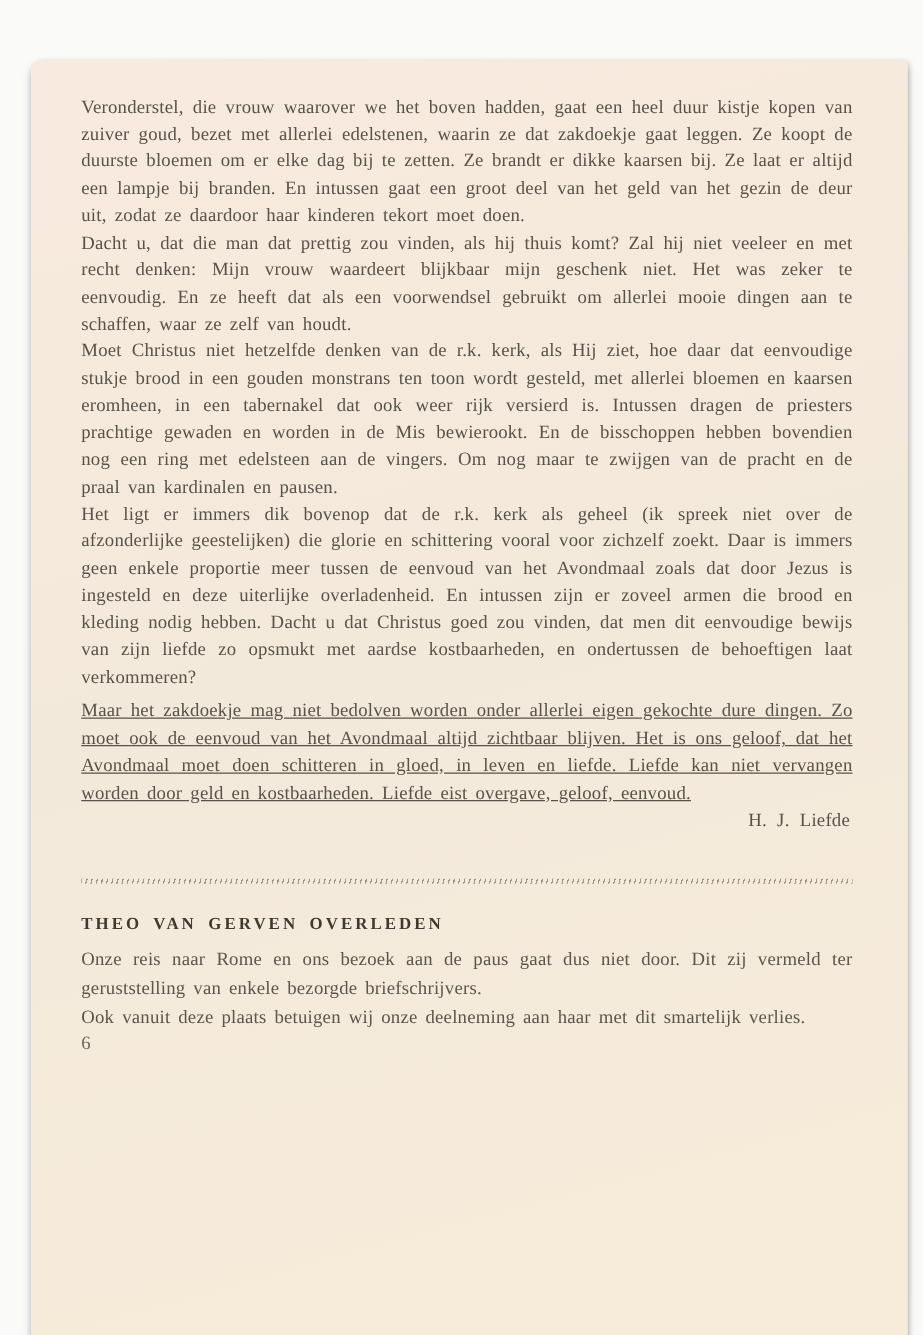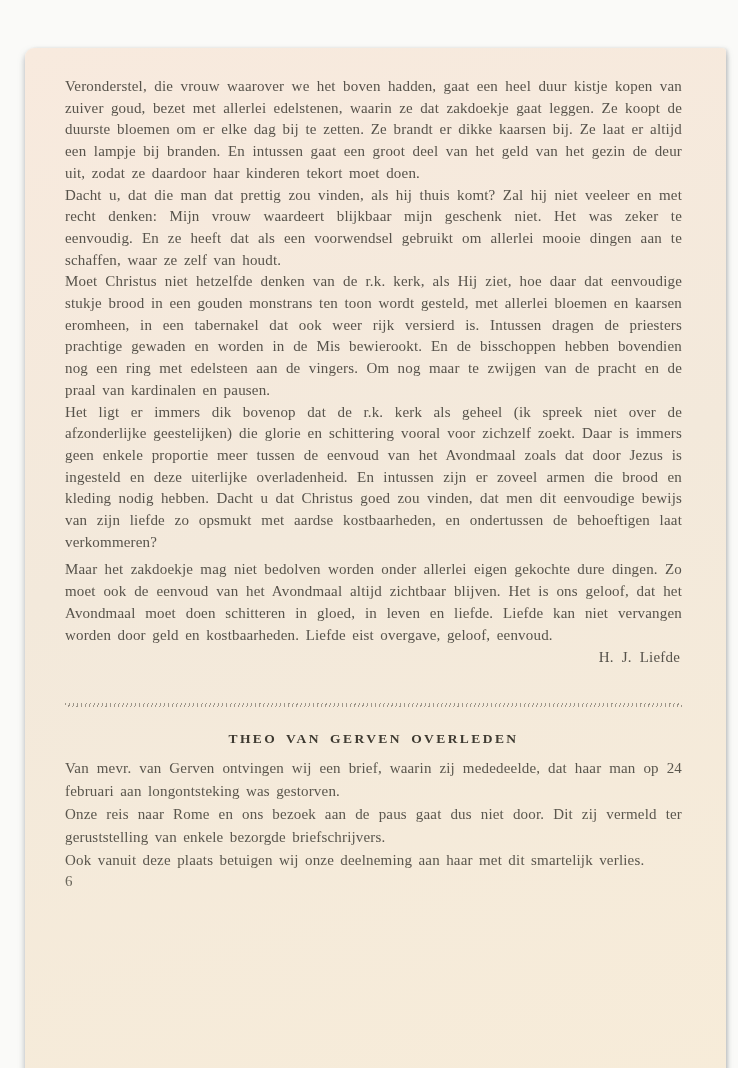--- a/index.html
+++ b/index.html
@@ -34,20 +34,21 @@
     margin: 0;
     font-size: 15px;
     line-height: 21.7px;
     text-align: justify;
     word-spacing: 0.17em;
     letter-spacing: 0.012em;
     color: #57534b;
   }
   .article p.gap-before {
     margin-top: 6px;
+    text-decoration: underline;
   }
   .article p.signature {
     text-align: right;
     word-spacing: 0.28em;
     padding-right: 2px;
     margin-top: 1px;
   }
   .divider {
     height: 4px;
     margin: 34px 0 0 0;
@@ -56,21 +57,21 @@
   }
   .notice {
     margin-top: 24px;
   }
   .notice-title {
     margin: 0 0 10px 0;
     font-size: 13.5px;
     font-weight: bold;
     letter-spacing: 0.18em;
     word-spacing: 0.25em;
-    text-align: center;
+    text-align: left;
     color: #3e3a31;
   }
   .notice p {
     margin: 0;
     font-size: 15px;
     line-height: 23px;
     text-align: justify;
     word-spacing: 0.16em;
     letter-spacing: 0.012em;
     color: #5a564d;
@@ -94,21 +95,20 @@
       <p>Moet Christus niet hetzelfde denken van de r.k. kerk, als Hij ziet, hoe daar dat eenvoudige stukje brood in een gouden monstrans ten toon wordt gesteld, met allerlei bloemen en kaarsen eromheen, in een tabernakel dat ook weer rijk versierd is. Intussen dragen de priesters prachtige gewaden en worden in de Mis bewierookt. En de bisschoppen hebben bovendien nog een ring met edelsteen aan de vingers. Om nog maar te zwijgen van de pracht en de praal van kardinalen en pausen.</p>
       <p>Het ligt er immers dik bovenop dat de r.k. kerk als geheel (ik spreek niet over de afzonderlijke geestelijken) die glorie en schittering vooral voor zichzelf zoekt. Daar is immers geen enkele proportie meer tussen de eenvoud van het Avondmaal zoals dat door Jezus is ingesteld en deze uiterlijke overladenheid. En intussen zijn er zoveel armen die brood en kleding nodig hebben. Dacht u dat Christus goed zou vinden, dat men dit eenvoudige bewijs van zijn liefde zo opsmukt met aardse kostbaarheden, en ondertussen de behoeftigen laat verkommeren?</p>
       <p class="gap-before">Maar het zakdoekje mag niet bedolven worden onder allerlei eigen gekochte dure dingen. Zo moet ook de eenvoud van het Avondmaal altijd zichtbaar blijven. Het is ons geloof, dat het Avondmaal moet doen schitteren in gloed, in leven en liefde. Liefde kan niet vervangen worden door geld en kostbaarheden. Liefde eist overgave, geloof, eenvoud.</p>
       <p class="signature">H. J. Liefde</p>
     </main>
 
     <div class="divider"></div>
 
     <section class="notice">
       <h2 class="notice-title">THEO VAN GERVEN OVERLEDEN</h2>
-      <p>Van mevr. van Gerven ontvingen wij een brief, waarin zij mededeelde, dat haar man op 24 februari aan longontsteking was gestorven.</p>
       <p>Onze reis naar Rome en ons bezoek aan de paus gaat dus niet door. Dit zij vermeld ter geruststelling van enkele bezorgde briefschrijvers.</p>
       <p>Ook vanuit deze plaats betuigen wij onze deelneming aan haar met dit smartelijk verlies.</p>
     </section>
 
     <div class="page-number">6</div>
 
   </div>
 </div>
 
 </body></html>

